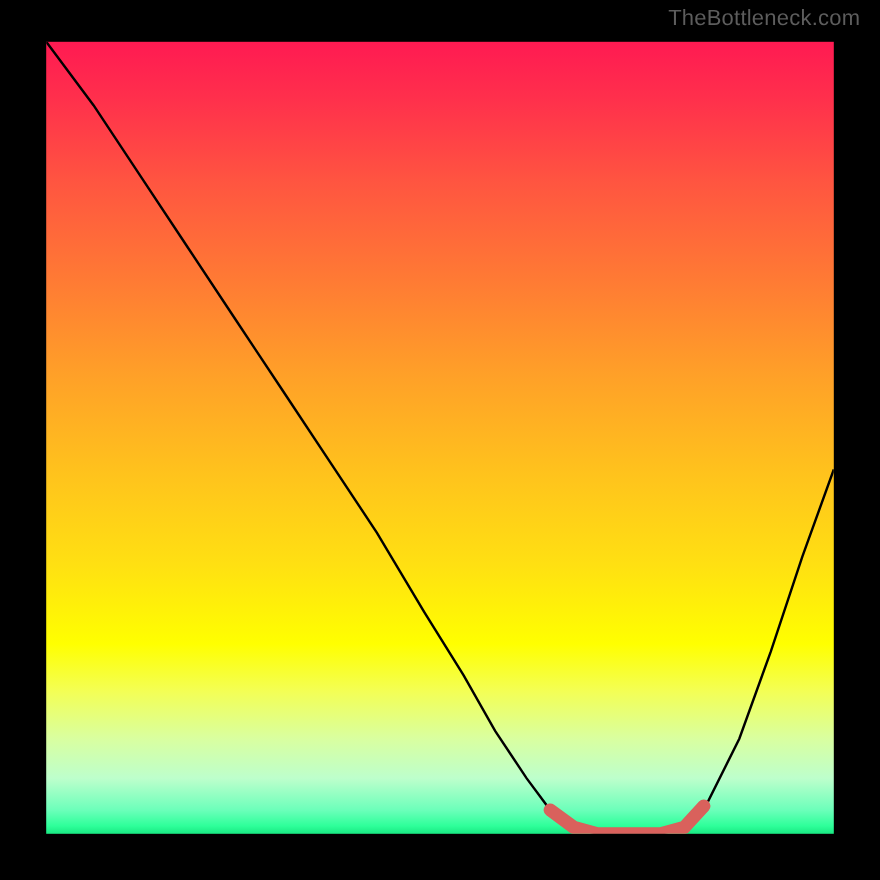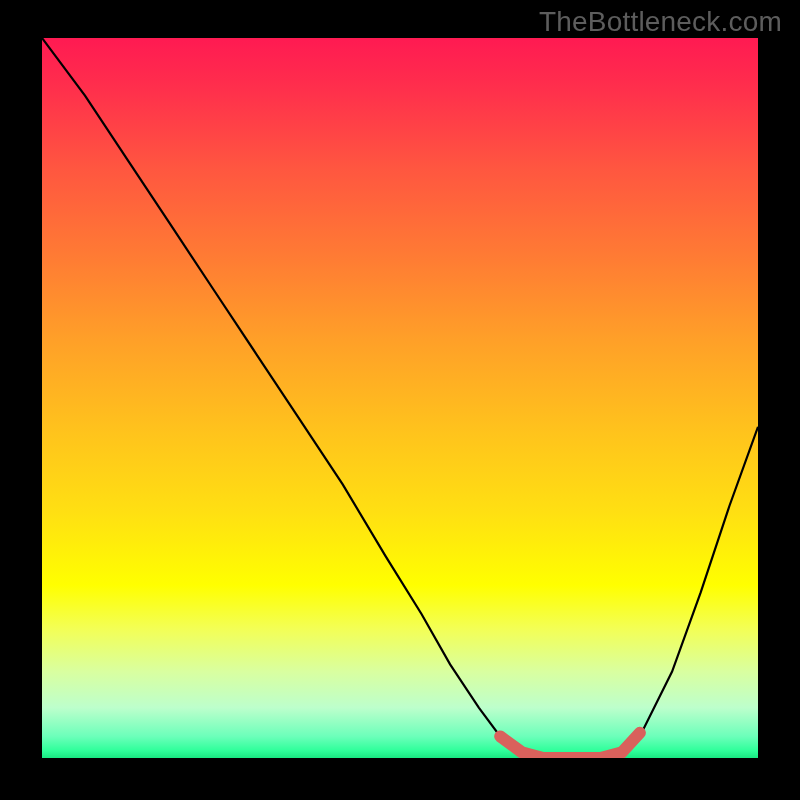--- a/index.html
+++ b/index.html
@@ -8,21 +8,21 @@
     position: relative;
     width: 800px;
     height: 800px;
     background: #000;
   }
   .watermark {
     position: absolute;
     top: 6px;
     right: 18px;
     font-family: Arial, Helvetica, sans-serif;
-    font-size: 28px;
+    font-size: 20px;
     color: #5d5d5d;
     letter-spacing: 0.2px;
     font-weight: 400;
   }
   .plot-area {
     position: absolute;
     left: 42px;
     top: 38px;
     width: 716px;
     height: 720px;

